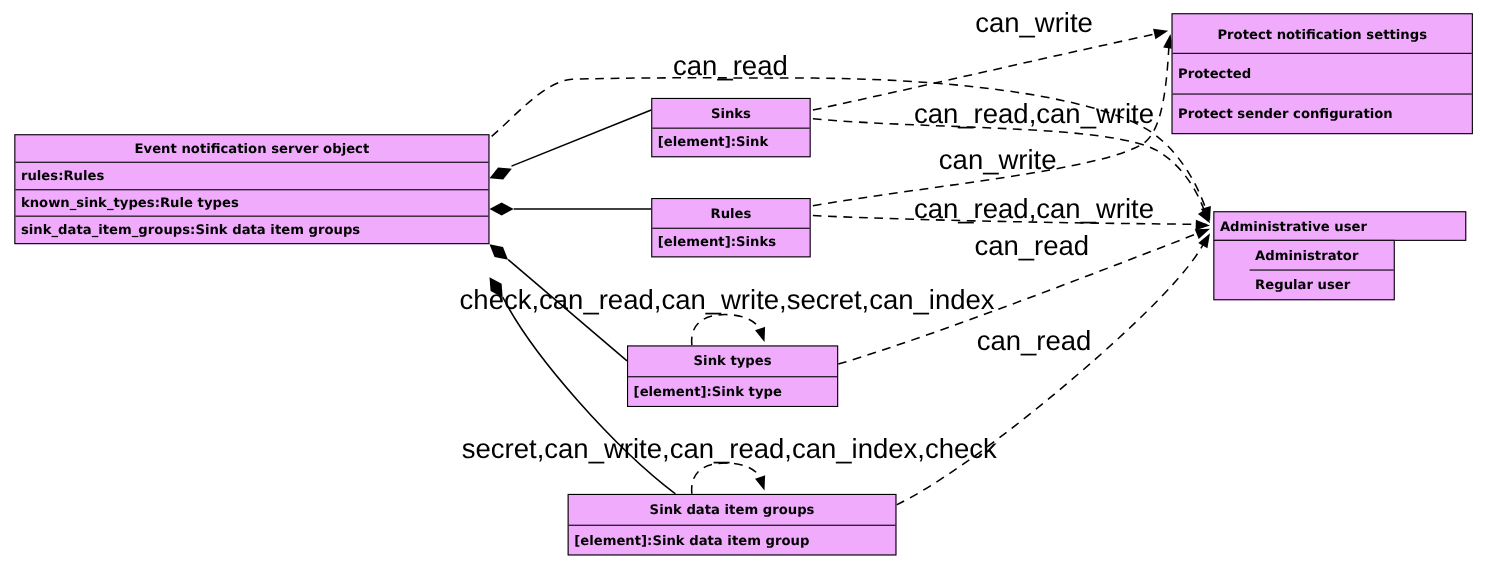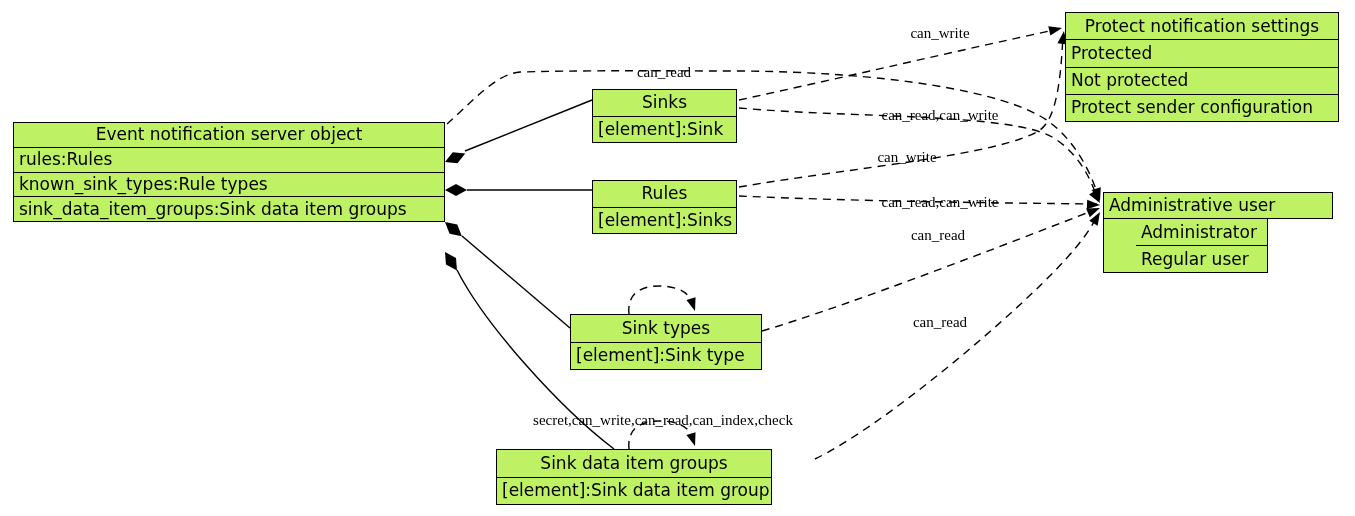--- a/index.html
+++ b/index.html
@@ -1,26 +1,26 @@
 <!DOCTYPE html>
 <html><head>
 <meta charset="utf-8">
 <style>
   html,body{margin:0;padding:0;background:#ffffff;}
   #canvas{position:relative;width:1355px;height:516px;background:#fff;overflow:hidden;
           font-family:"DejaVu Sans",sans-serif;color:#000;}
   #edges{position:absolute;left:0;top:0;width:1355px;height:516px;}
-  .box{position:absolute;box-sizing:border-box;background:#bef264;border:1px solid #000;
-       display:flex;flex-direction:column;font-size:17px;line-height:1;}
+  .box{position:absolute;box-sizing:border-box;background:#f0abfc;border:1px solid #000;
+       display:flex;flex-direction:column;font-size:12px;line-height:1;font-weight:bold;}
   .row{flex:1;display:flex;align-items:center;padding:0 5px;white-space:nowrap;
        border-top:1px solid #000;overflow:visible;}
   .row:first-child{border-top:none;}
   .row.title{justify-content:center;}
   .elabel{position:absolute;transform:translate(-50%,-50%);
-          font-family:Liberation Serif, serif;font-size:15px;white-space:nowrap;margin-top:11px;}
+          font-family:Liberation Sans, sans-serif;font-size:25px;white-space:nowrap;}
 </style>
 </head>
 <body>
 
 <div id="canvas">
 
   <svg id="edges" viewBox="0 0 1355 516" xmlns="http://www.w3.org/2000/svg">
     <g fill="none" stroke="#000" stroke-width="1.4">
 
       <path d="M465,151 L592,100"></path>
@@ -76,42 +76,42 @@
   <div class="box" style="left:592px;top:180px;width:145px;height:54px;">
     <div class="row title">Rules</div>
     <div class="row">[element]:Sinks</div>
   </div>
 
   <div class="box" style="left:570px;top:314px;width:192px;height:56px;justify-content:flex-end;">
     <div class="row title">Sink types</div>
     <div class="row">[element]:Sink type</div>
   </div>
 
-  <div class="box" style="left:496px;top:449px;width:276px;height:56px;justify-content:center;">
+  <div class="box" style="left:516px;top:449px;width:299px;height:56px;justify-content:center;">
     <div class="row title">Sink data item groups</div>
     <div class="row">[element]:Sink data item group</div>
   </div>
 
   <div class="box" style="left:1065px;top:12px;width:274px;height:110px;">
     <div class="row title">Protect notification settings</div>
     <div class="row">Protected</div>
-    <div class="row">Not protected</div>
     <div class="row">Protect sender configuration</div>
   </div>
 
   <div class="box" style="left:1103px;top:192px;width:230px;height:27px;">
     <div class="row">Administrative user</div>
   </div>
   <div class="box" style="left:1103px;top:218px;width:165px;height:55px;padding-left:32px;">
     <div class="row">Administrator</div>
     <div class="row">Regular user</div>
   </div>
 
   <div class="elabel" style="left:664px;top:61px;">can_read</div>
   <div class="elabel" style="left:940px;top:22px;">can_write</div>
   <div class="elabel" style="left:940px;top:104px;">can_read,can_write</div>
   <div class="elabel" style="left:907px;top:146px;">can_write</div>
   <div class="elabel" style="left:940px;top:191px;">can_read,can_write</div>
   <div class="elabel" style="left:938px;top:224px;">can_read</div>
   <div class="elabel" style="left:940px;top:311px;">can_read</div>
+  <div class="elabel" style="left:661px;top:273px;">check,can_read,can_write,secret,can_index</div>
   <div class="elabel" style="left:663px;top:409px;">secret,can_write,can_read,can_index,check</div>
 
 </div>
 
 </body></html>

